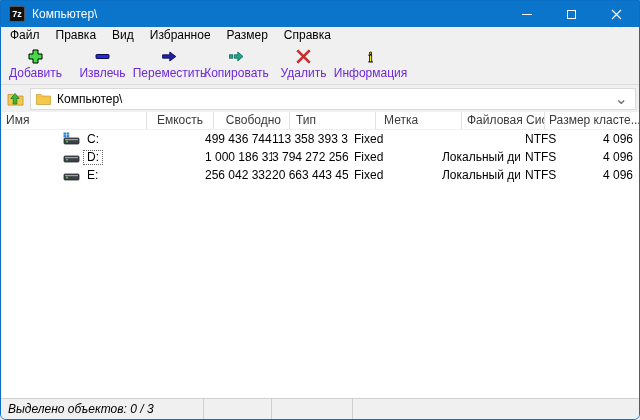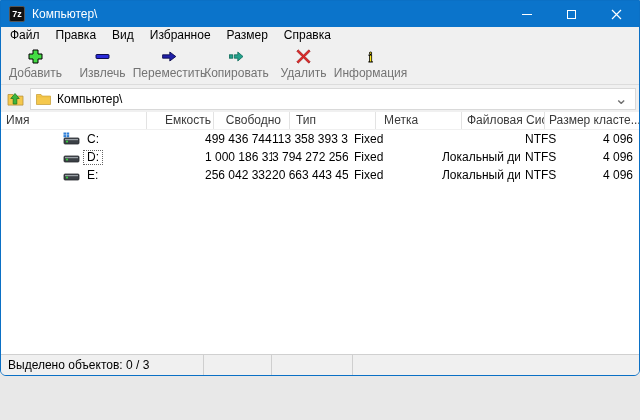--- a/index.html
+++ b/index.html
@@ -1,71 +1,71 @@
 <!DOCTYPE html>
 <html><head>
 <meta charset="utf-8">
 <style>
   * { margin:0; padding:0; box-sizing:border-box; }
   html,body { width:640px; height:420px; background:#e8e8e8; font-family:"Liberation Sans", sans-serif; }
   .window {
-    width:640px; height:376px; border:1px solid #0b70c5; background:#f0f0f0;
+    width:640px; height:420px; border:1px solid #0b70c5; background:#f0f0f0;
     display:flex; flex-direction:column; border-radius:0 0 6px 6px; overflow:hidden;
   }
   
   .titlebar { height:26px; background:#0b74cb; display:flex; align-items:center; padding-left:8px; flex:0 0 auto; }
   .appicon { width:16px; height:16px; background:#111; border:1px solid #555; border-radius:2px;
     color:#fff; font-size:9px; font-weight:bold; display:flex; align-items:center; justify-content:center; }
   .title { color:#fff; font-size:12px; margin-left:7px; }
   .controls { margin-left:auto; display:flex; height:100%; }
   .ctrl { width:45px; height:100%; display:flex; align-items:center; justify-content:center; }
   .glyph-min { width:10px; height:1px; background:#fff; display:block; }
   .glyph-max { width:9px; height:9px; border:1px solid #fff; display:block; }
   
   .menubar { height:16px; background:#f0f0f0; display:flex; align-items:center; font-size:12px; color:#000; padding-left:1px; flex:0 0 auto; }
   .menuitem { padding:0 8px; height:100%; display:flex; align-items:center; cursor:default; }
   
   .toolbar { height:42px; background:#f0f0f0; border-bottom:1px solid #dcdcdc; display:flex; align-items:center; padding-left:1px; flex:0 0 auto; }
   .tbtn { width:67px; height:40px; display:flex; flex-direction:column; align-items:center; justify-content:center; gap:1px; }
   .tbtn svg { display:block; }
-  .tlabel { font-size:12px; color:#737373; white-space:nowrap; }
+  .tlabel { font-size:12px; color:#6d28d9; white-space:nowrap; }
   
   .addressrow { height:27px; background:#f0f0f0; display:flex; align-items:center; padding:0 3px 0 2px; gap:3px; flex:0 0 auto; }
   .upbtn { width:24px; height:23px; display:flex; align-items:center; justify-content:center; border-radius:2px; }
   .combo { flex:1; height:22px; background:#fff; border:1px solid #d9d9d9; display:flex; align-items:center; padding-left:5px; }
   .combo .pathtext { font-size:12px; color:#000; margin-left:6px; flex:1; }
   .chev { color:#707070; margin-right:7px; }
   
   .listwrap { flex:1; background:#fff; display:flex; flex-direction:column; overflow:hidden;align-items:flex-end; }
   .grid { display:grid; grid-template-columns:146px 67px 76px 86px 86px 83px 1fr; }
   .lheader { height:18px; background:#fff; border-bottom:1px solid #f0f0f0; flex:0 0 auto; }
   .hcell { font-size:12px; color:#3a3a3a; line-height:17px; border-right:1px solid #e3e3e3;
     overflow:hidden; white-space:nowrap; padding-left:6px; }
   .hcell.r { text-align:right; }
   .hcell.c1 { padding-left:5px; }
-  .hcell.c2 { padding-right:2px; }
+  .hcell.c2 { padding-right:10px; }
   .hcell.c3 { padding-right:8px; }
   .hcell.c5 { padding-left:8px; }
   .hcell.c6 { padding-left:5px; }
   .hcell.c7 { padding-left:4px; border-right:none; }
   .lrow { height:18px; font-size:12px; color:#000; }
   .cell { line-height:18px; white-space:nowrap; overflow:hidden; }
   .cell.name { display:flex; align-items:center; padding-left:4px; gap:4px; }
   .cell.num { text-align:right; }
   .cell.cap { padding-right:10px; }
   .cell.free { padding-right:4px; }
   .cell.typ { padding-left:6px; }
   .cell.lbl { padding-left:8px; }
   .cell.fs { padding-left:5px; }
   .cell.clu { padding-right:6px; }
   .drive-label { padding:0 3px; line-height:13px; }
   .drive-label.focused { outline:1px dotted #666; }
   
   .statusbar { height:21px; background:#f0f0f0; border-top:1px solid #d0d0d0; display:flex; align-items:center; font-size:12px; color:#000; flex:0 0 auto; }
-  .spanel { height:100%; display:flex; align-items:center; padding-left:7px; border-right:1px solid #cfcfcf; }
+  .spanel { height:100%; display:flex; align-items:center; padding-left:7px; border-right:1px solid #cfcfcf;font-style:italic; }
   .sp1 { width:203px; } .sp2 { width:68px; } .sp3 { width:81px; } .sp4 { flex:1; border-right:none; }
 </style>
 </head>
 <body>
 
 <div class="window">
 
   <div class="titlebar">
     <span class="appicon">7z</span>
     <span class="title">Компьютер\</span>

